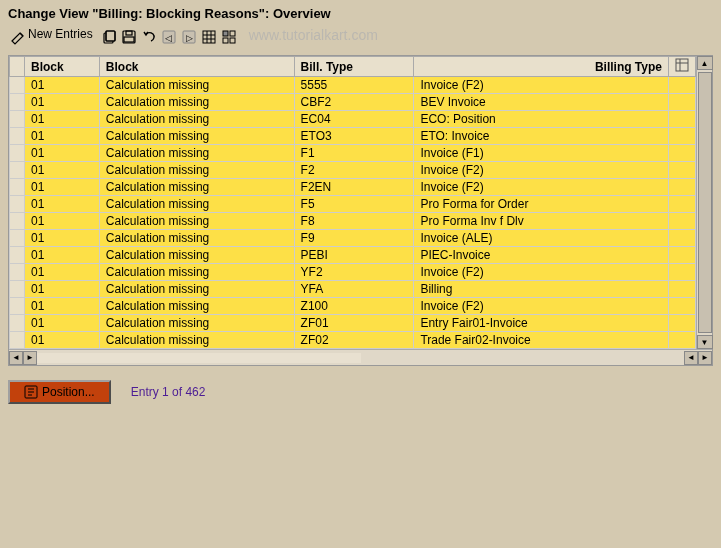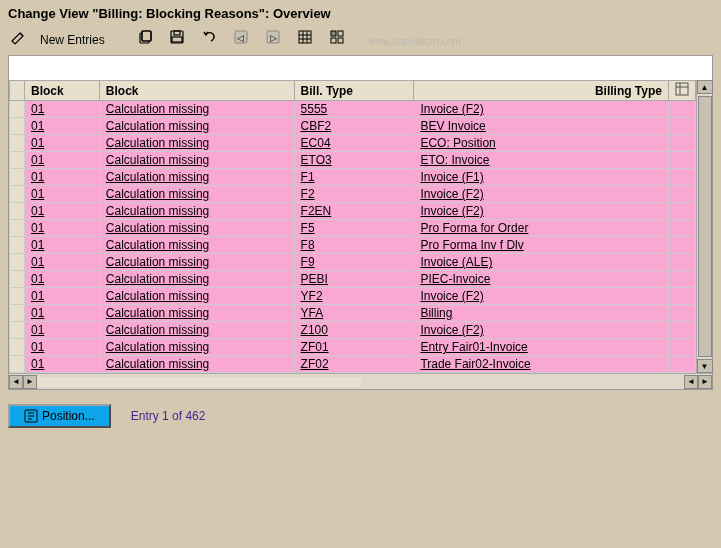--- a/index.html
+++ b/index.html
@@ -13,23 +13,23 @@
     }
     .title-bar {
       background: #d4c9b0;
       padding: 6px 8px 4px 8px;
       font-weight: bold;
       font-size: 13px;
       color: #000;
     }
     .toolbar {
       display: flex;
-      align-items: flex-end;
+      align-items: flex-start;
       padding: 2px 8px 4px 8px;
-      gap: 12px;
+      gap: 0;
       background: #d4c9b0;
     }
     .toolbar-icon {
       width: 20px;
       height: 20px;
       display: inline-flex;
       align-items: center;
       justify-content: center;
       cursor: pointer;
     }
@@ -40,21 +40,21 @@
     .new-entries-btn {
       display: flex;
       align-items: center;
       gap: 3px;
       cursor: pointer;
       color: #000;
       font-size: 12px;
     }
     .watermark {
       color: #b0b0b0;
-      font-size: 10px;
+      font-size: 14px;
       margin-left: 10px;
       opacity: 0.7;
     }
     .main-content {
       margin: 4px 8px;
       background: #fff;
       border: 1px solid #999;
     }
     table {
       width: 100%;
@@ -66,36 +66,34 @@
     }
     thead th {
       border: 1px solid #aaa;
       padding: 2px 6px;
       text-align: left;
       font-weight: bold;
       font-size: 12px;
       white-space: nowrap;
     }
     tbody tr {
-      background: #f9a8d4;
-      text-decoration: underline;
+      background: #fde047;
     }
     tbody td {
       border: 1px solid #ccc;
       padding: 1px 6px;
       white-space: nowrap;
       font-size: 12px;
     }
     .col-block1 { width: 50px; }
     .col-block2 { width: 130px; }
     .col-billtype { width: 80px; }
     .col-billingtype { width: 170px; text-align: right; }
     .table-wrapper {
       display: flex;
-      margin-top: 24px;
     }
     .table-data {
       flex: 1;
     }
     .scrollbar-v {
       width: 16px;
       background: #e0d8c8;
       border-left: 1px solid #aaa;
       display: flex;
       flex-direction: column;
@@ -145,21 +143,21 @@
     .footer {
       padding: 10px 8px 6px 8px;
       display: flex;
       align-items: center;
       gap: 20px;
     }
     .position-btn {
       display: flex;
       align-items: center;
       gap: 4px;
-      background: #0ea5e9;
+      background: #c2410c;
       border: 2px outset #a0a0a0;
       padding: 3px 14px;
       cursor: pointer;
       font-size: 12px;
     }
     .entry-info {
       font-size: 12px;
       color: #4c1d95;
     }
   </style>

